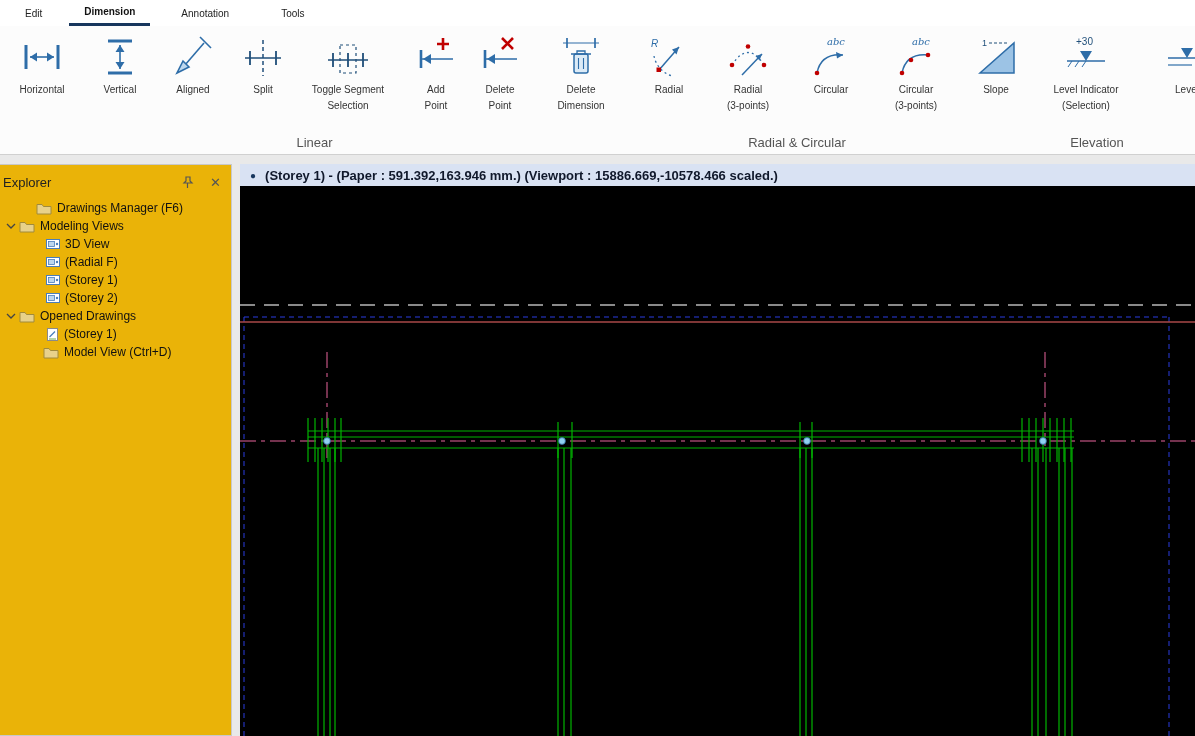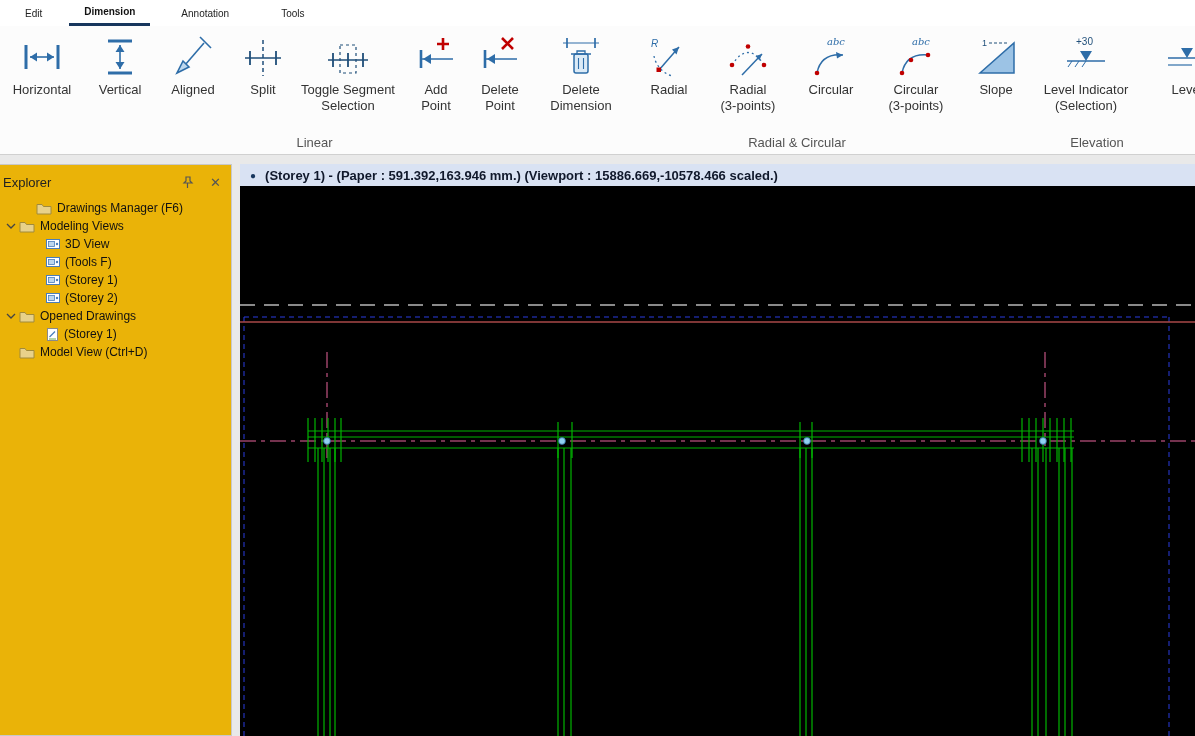--- a/index.html
+++ b/index.html
@@ -16,37 +16,37 @@
 
   
   .ribbon { position:absolute; top:26px; left:0; width:100%; height:129px; background:#fcfcfc;
             border-bottom:1px solid #d0d0d0; display:flex; overflow:hidden; }
   .ribbon-group { display:flex; flex-direction:column; }
   .group-buttons { display:flex; align-items:flex-start; height:106px; }
   .group-label { margin-top:auto; text-align:center; font-size:13px; color:#555; padding-bottom:4px; }
   .ribbon-sep { width:1px; background:#dcdcdc; margin:8px 2px; }
   .rbtn { display:flex; flex-direction:column; align-items:center; padding-top:4px; margin:0 2px; cursor:default; }
   .rbtn .icon { width:46px; height:46px; margin:4px 0 2px; display:block; }
-  .rbtn .l1, .rbtn .l2 { display:block; font-size:13px; color:#333; line-height:16px; text-align:center; white-space:nowrap; }
+  .rbtn .l1, .rbtn .l2 { display:block; font-size:10px; color:#333; line-height:16px; text-align:center; white-space:nowrap; }
 
   
   .explorer { position:absolute; top:164px; left:0; width:232px; bottom:0; background:#eab308;
               border:1px solid #c8c8c8; border-left:none; }
   .exp-header { height:34px; display:flex; align-items:center; padding:0 10px 0 3px; font-size:13px; color:#222; }
   .exp-title { flex:1; }
   .exp-pin { margin-right:16px; display:flex; align-items:center; cursor:pointer; }
   .exp-close { font-size:13px; color:#555; cursor:pointer; }
   .tree { font-size:12px; color:#111; }
   .tree-row { height:18px; display:flex; align-items:center; white-space:nowrap; cursor:default; }
   .tree-row .chev { width:16px; display:flex; justify-content:center; }
   .tree-row .ticon { margin-right:5px; display:flex; align-items:center; }
   .ind-dm { padding-left:36px; }
   .ind-root { padding-left:3px; }
   .ind-child { padding-left:46px;text-align:right; }
-  .ind-model { padding-left:19px; }
+  .ind-model { padding-left:19px;margin-left:24px; }
 
   
   .canvas-wrap { position:absolute; top:164px; left:240px; right:0; bottom:0; display:flex; flex-direction:column; }
   .vp-titlebar { height:22px; background:#d9e2f3; display:flex; align-items:center;
                  font-size:13px; font-weight:bold; color:#10182b; padding-left:10px; }
   .vp-bullet { color:#17365d; font-size:10px; margin-right:9px; }
   .vp-canvas { flex:1; background:#000; position:relative; overflow:hidden; }
   .vp-canvas svg { position:absolute; inset:0; width:100%; height:100%; }
 </style>
 </head>
@@ -322,21 +322,21 @@
       <span class="tlabel">3D View</span>
     </div>
     <div class="tree-row ind-child">
       <span class="ticon">
         <svg width="14" height="12" viewBox="0 0 14 12">
             <rect x="0.5" y="1.5" width="13" height="9" fill="#fff" stroke="#4a7ebb"></rect>
             <rect x="2.5" y="3.5" width="6" height="5" fill="#bdd7ee" stroke="#4a7ebb" stroke-width="0.8"></rect>
             <circle cx="11" cy="6" r="1.2" fill="#4a7ebb"></circle>
           </svg>
       </span>
-      <span class="tlabel">(Tools F)</span>
+      <span class="tlabel">(Radial F)</span>
     </div>
     <div class="tree-row ind-child">
       <span class="ticon">
         <svg width="14" height="12" viewBox="0 0 14 12">
             <rect x="0.5" y="1.5" width="13" height="9" fill="#fff" stroke="#4a7ebb"></rect>
             <rect x="2.5" y="3.5" width="6" height="5" fill="#bdd7ee" stroke="#4a7ebb" stroke-width="0.8"></rect>
             <circle cx="11" cy="6" r="1.2" fill="#4a7ebb"></circle>
           </svg>
       </span>
       <span class="tlabel">(Storey 1)</span>

